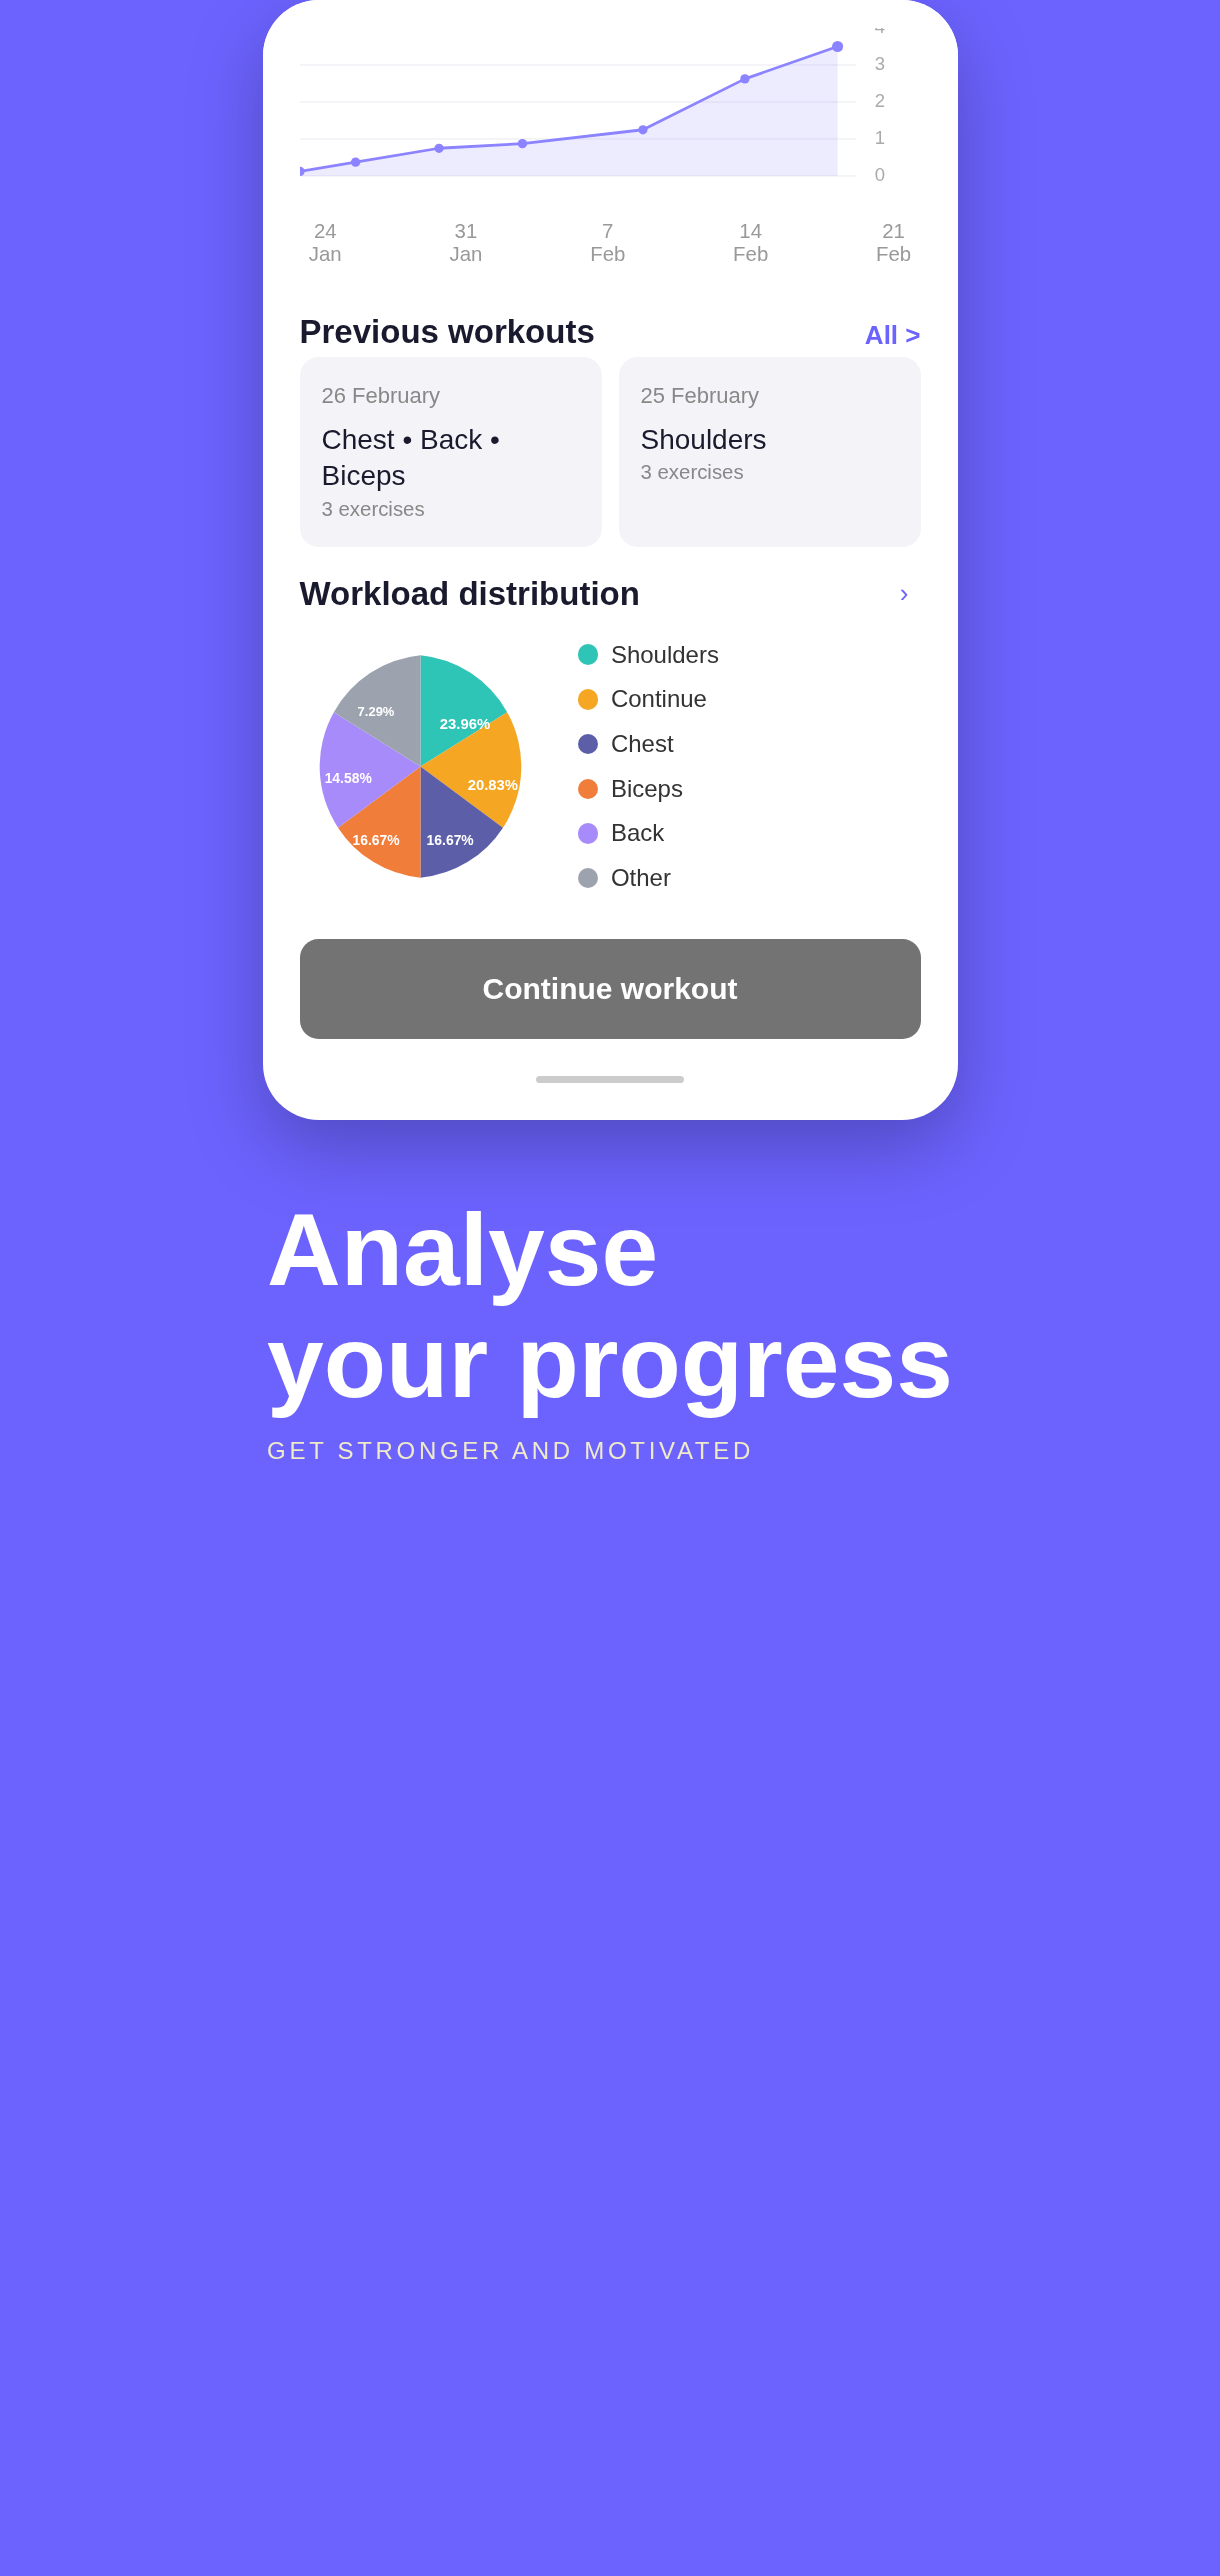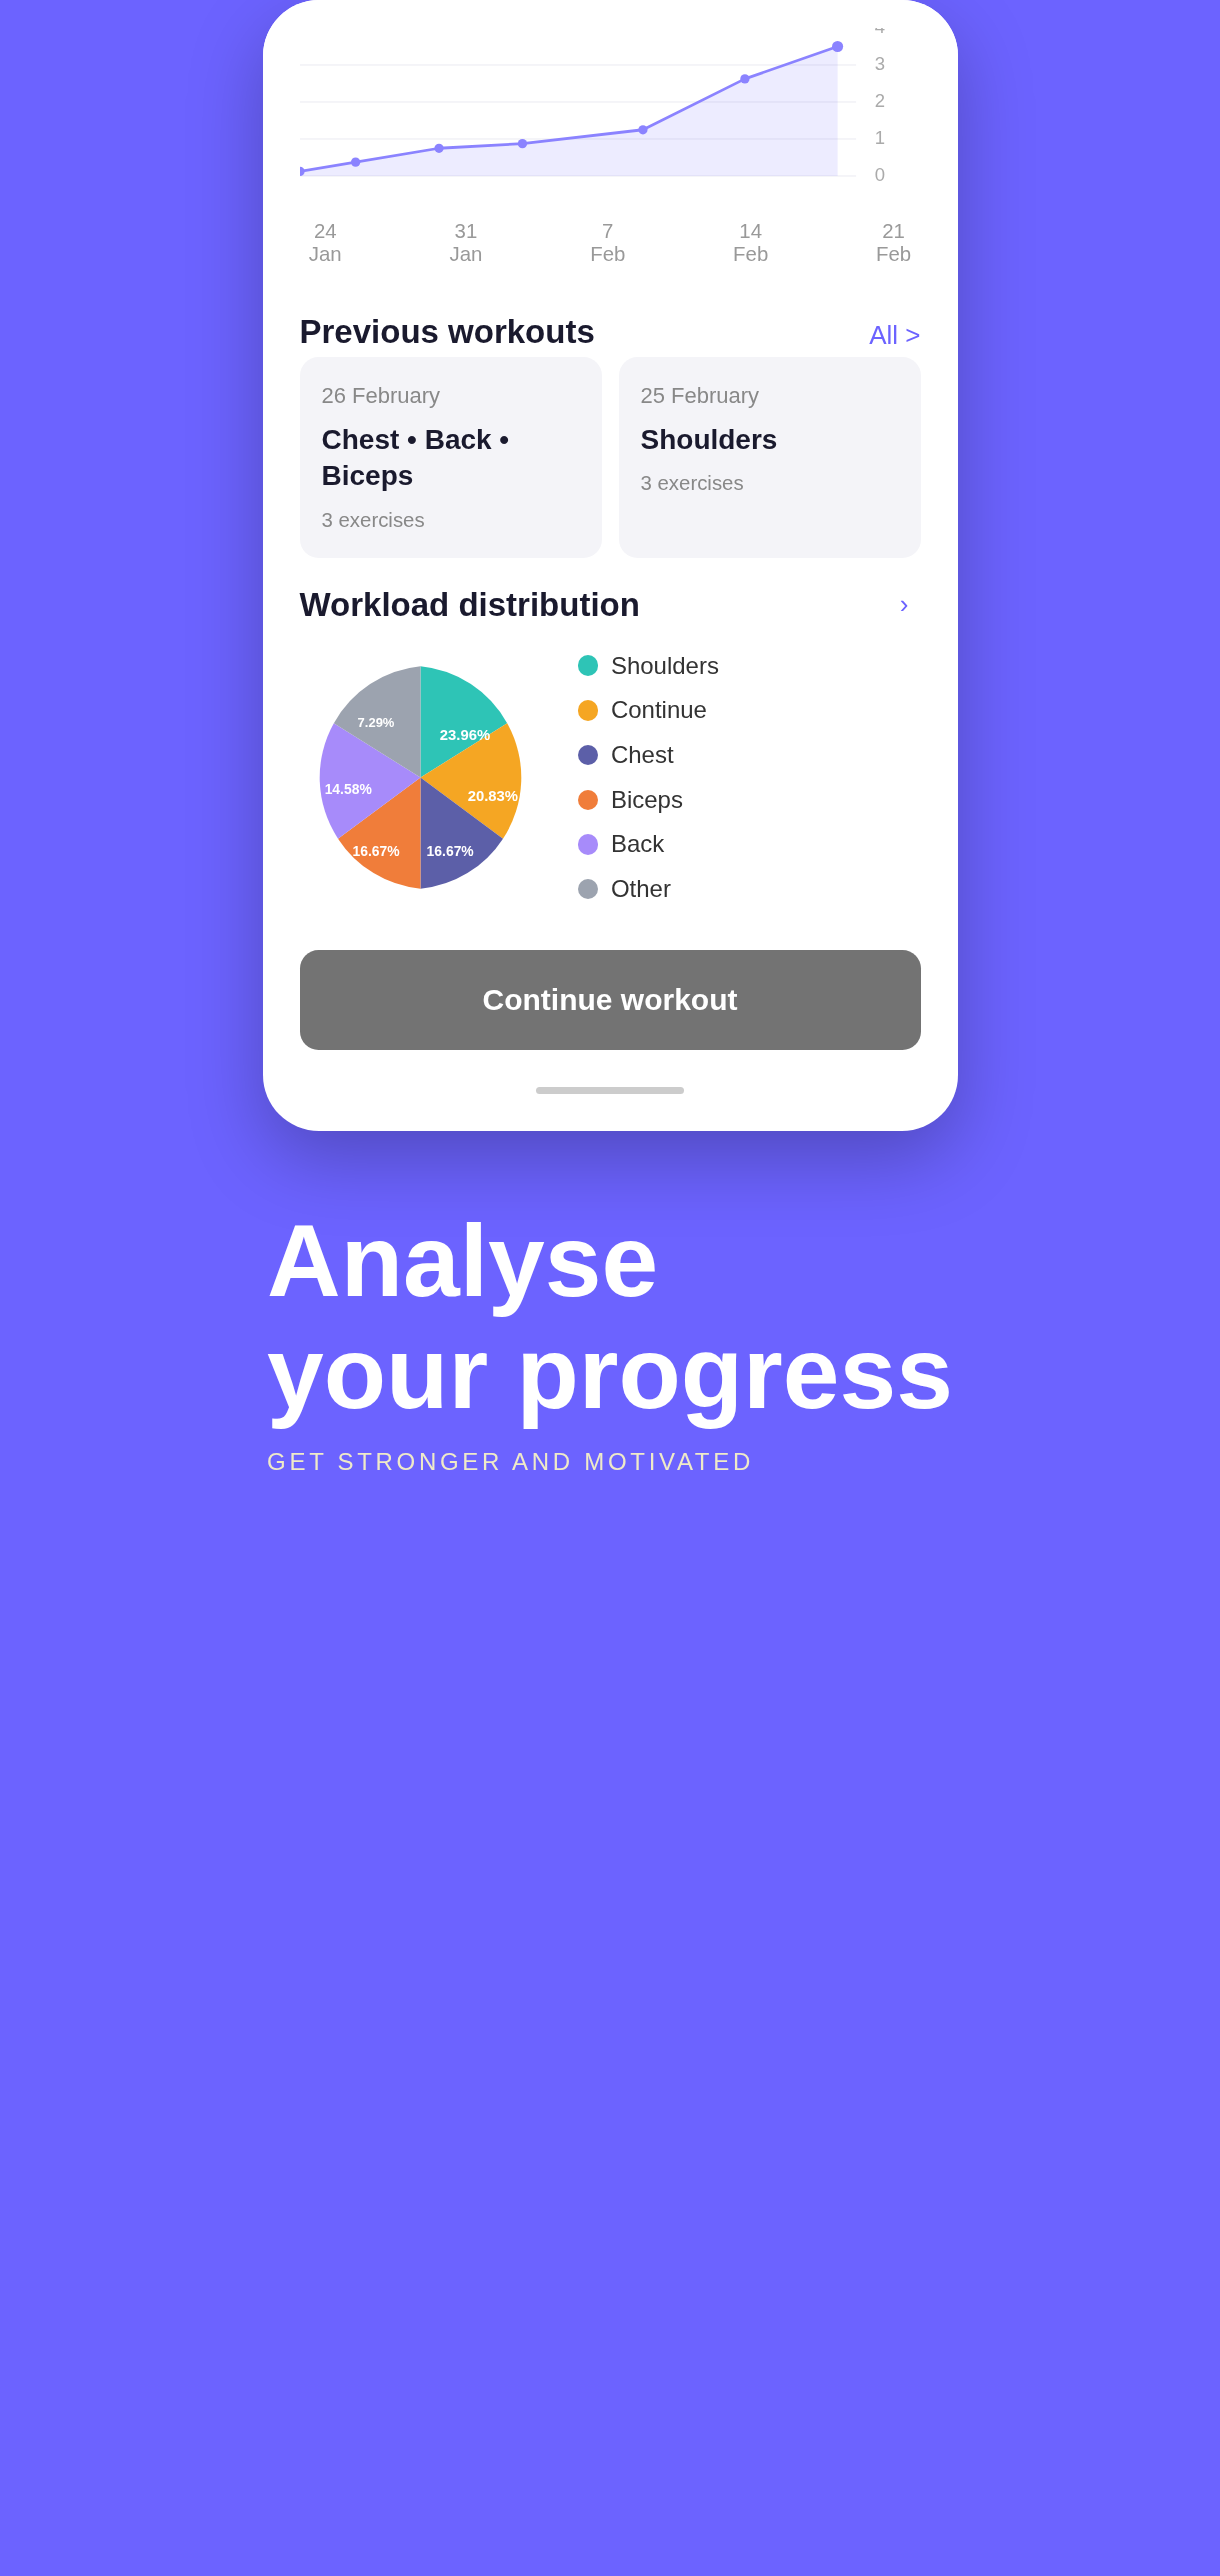--- a/index.html
+++ b/index.html
@@ -71,21 +71,21 @@
 
     .section-title {
       font-size: 33px;
       font-weight: 700;
       color: #1a1a2e;
     }
 
     .section-link {
       font-size: 26px;
       color: #6c63ff;
-      font-weight: 400;
+      font-weight: 700;
       cursor: pointer;
     }
 
     .workout-cards {
       display: flex;
       gap: 17px;
     }
 
     .workout-card {
       flex: 1;
@@ -95,23 +95,23 @@
     }
 
     .workout-date {
       font-size: 22px;
       color: #888;
       margin-bottom: 13px;
     }
 
     .workout-name {
       font-size: 28px;
-      font-weight: 700;
+      font-weight: 400;
       color: #1a1a2e;
-      margin-bottom: 14px;
+      margin-bottom: 3px;
       line-height: 1.3;
     }
 
     .workout-exercises {
       font-size: 20.4px;
       color: #888;
     }
 
     
     .distribution-section {

